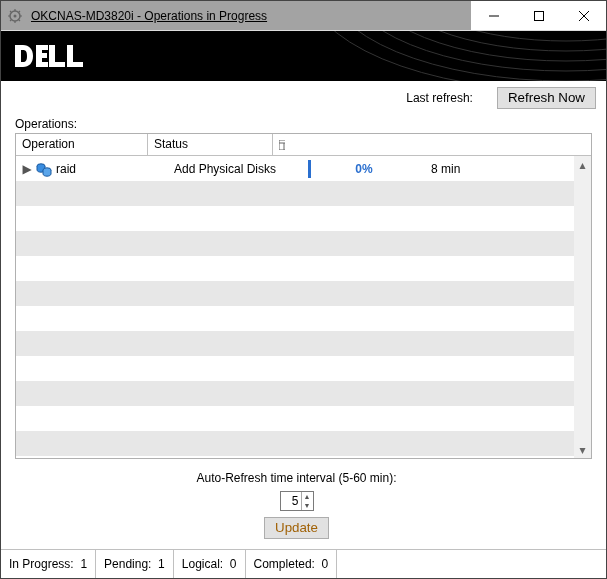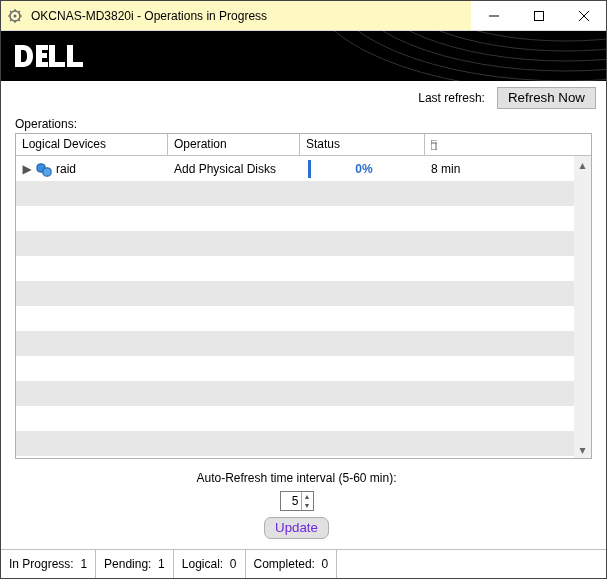--- a/index.html
+++ b/index.html
@@ -1,28 +1,28 @@
 <!DOCTYPE html>
 <html><head>
 <meta charset="utf-8">
 <style>
   * { box-sizing: border-box; }
   html, body { margin: 0; padding: 0; font-family: "Segoe UI", Tahoma, sans-serif; font-size: 12px; background: #fff; color: #000; }
   .window { width: 607px; height: 579px; border: 1px solid #444; display: flex; flex-direction: column; }
-  .titlebar { height: 30px; background: #fef9c3; display: flex; align-items: center; border-bottom: 1px solid #ddd; }
+  .titlebar { height: 30px; background: #a3a3a3; display: flex; align-items: center; border-bottom: 1px solid #ddd; text-decoration: underline; }
   .titlebar-icon { width: 16px; height: 16px; margin: 0 6px; display: flex; align-items: center; justify-content: center; }
   .title-text { flex: 1; padding-left: 2px; }
   .win-controls { display: flex; }
   .win-btn { width: 45px; height: 29px; display: flex; align-items: center; justify-content: center; background: #fff; cursor: default; }
   .banner { height: 52px; background: #000; position: relative; overflow: hidden; display: flex; align-items: center; padding-left: 14px; }
   .banner svg.logo { display: block; }
   .banner .arcs { position: absolute; right: -60px; top: -50px; width: 400px; height: 160px; pointer-events: none; }
-  .refresh-row { display: flex; align-items: center; justify-content: flex-end; padding: 6px 10px 6px 7px; gap: 12px; }
+  .refresh-row { display: flex; align-items: center; justify-content: flex-end; padding: 6px 10px 6px 7px; gap: 24px; }
   .btn { background: #e1e1e1; border: 1px solid #adadad; padding: 2px 10px; height: 22px; line-height: 16px; cursor: default; }
-  .btn-disabled { color: #6d28d9; border-radius: 7px; }
+  .btn-disabled { color: #a16207; }
   .ops-label { padding: 2px 14px 2px 14px; }
   .table-wrap { margin: 0 14px; border: 1px solid #b0b0b0; height: 338px; display: flex; flex-direction: column; position: relative; }
   .thead { display: flex; background: #fff; border-bottom: 1px solid #c0c0c0; height: 22px; }
   .th { border-right: 1px solid #c0c0c0; padding: 3px 6px; font-weight: normal; overflow: hidden; white-space: nowrap; }
   .th.w1 { width: 152px; }
   .th.w2 { width: 132px; }
   .th.w3 { width: 125px; }
   .th.w4 { flex: 1; }
   .th.cfg { width: 18px; border-right: none; display:flex; align-items:center; justify-content:center; }
   .tbody { flex: 1; overflow: hidden; position: relative; }
@@ -105,21 +105,20 @@
 
   <div class="refresh-row">
     <span>Last refresh:</span>
     <button class="btn">Refresh Now</button>
   </div>
 
   <div class="ops-label">Operations:</div>
 
   <div class="table-wrap">
     <div class="thead">
-      <div class="th w1">Logical Devices</div>
       <div class="th w2">Operation</div>
       <div class="th w3">Status</div>
       <div class="th cfg">
         <svg width="10" height="10">
             <rect x="0" y="0" width="10" height="10" fill="none" stroke="#666"></rect>
             <line x1="0" y1="3" x2="10" y2="3" stroke="#666"></line>
             <line x1="5" y1="3" x2="5" y2="10" stroke="#666"></line>
           </svg>
       </div>
     </div>

